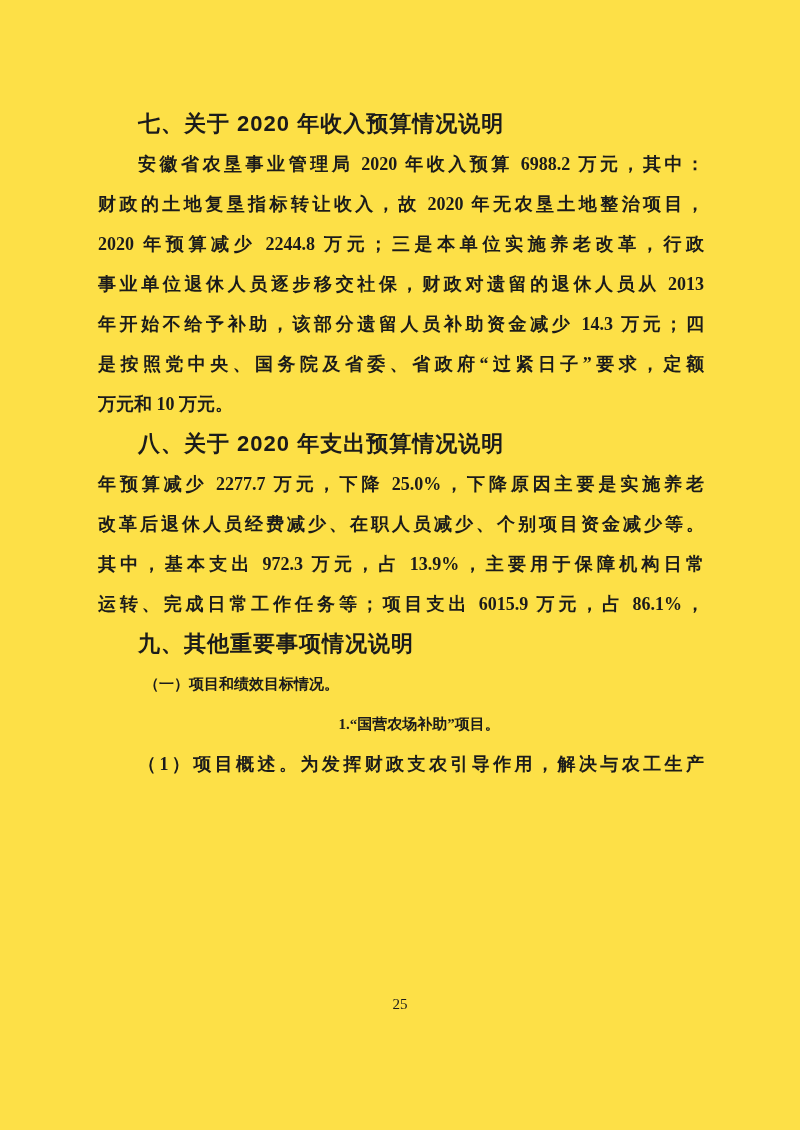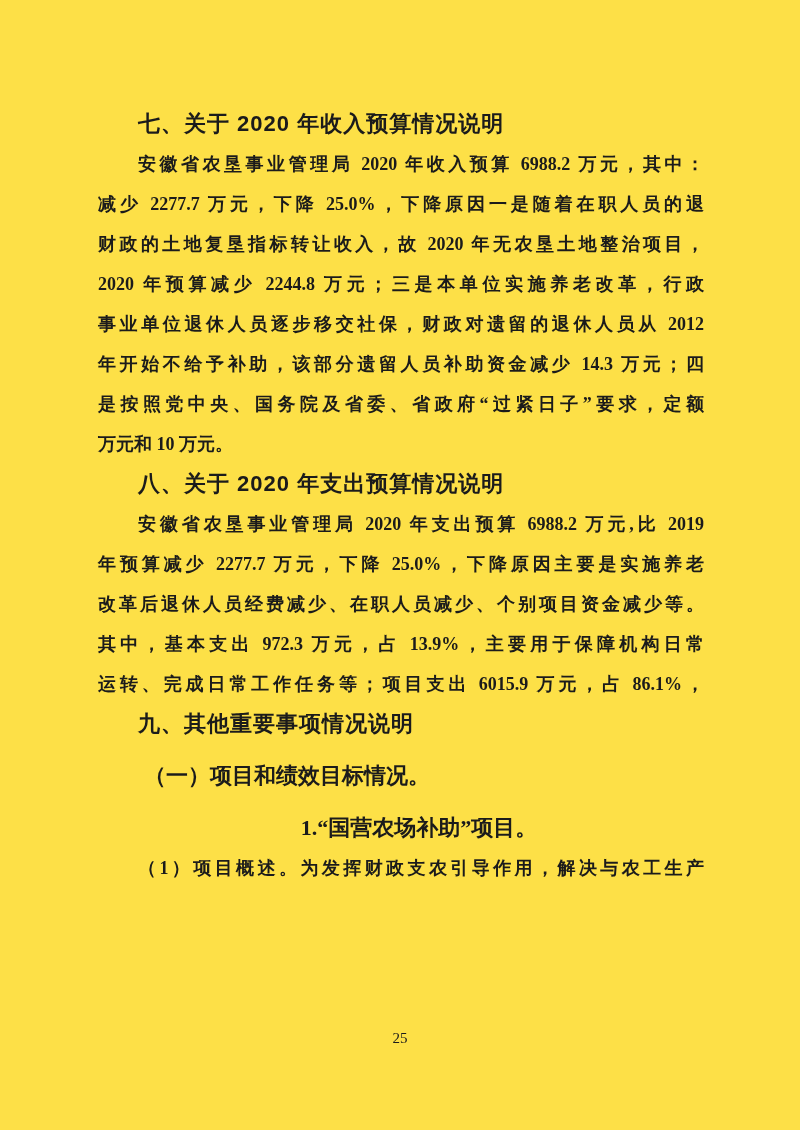--- a/index.html
+++ b/index.html
@@ -43,52 +43,49 @@
   .hd {
     font-family: "Liberation Sans", sans-serif;
     font-weight: 700;
     font-size: 22px;
     letter-spacing: 1px;
   }
   
   .hd2 {
     font-family: "Liberation Serif", serif;
     font-weight: 700;
-    font-size: 22px;
-    margin-top: 12px;
+    font-size: 15px;
   }
   .pagenum {
     position: absolute;
     left: 0;
-    top: 1030px;
+    top: 996px;
     width: 800px;
     text-align: center;
     font-family: "Liberation Serif", serif;
     font-size: 15px;
     color: #1b1b1b;
   }
 </style>
 </head>
 <body>
 
 <div class="page">
   <main class="textblock">
 
     <div class="line hd ind">七、关于 2020 年收入预算情况说明</div>
     <div class="line jf ind">安徽省农垦事业管理局 2020 年收入预算 6988.2 万元，其中：</div>
-    <div class="line jf">减少 2277.7 万元，下降 25.0%，下降原因一是随着在职人员的退</div>
     <div class="line jf">财政的土地复垦指标转让收入，故 2020 年无农垦土地整治项目，</div>
     <div class="line jf">2020 年预算减少 2244.8 万元；三是本单位实施养老改革，行政</div>
-    <div class="line jf">事业单位退休人员逐步移交社保，财政对遗留的退休人员从 2012</div>
+    <div class="line jf">事业单位退休人员逐步移交社保，财政对遗留的退休人员从 2013</div>
     <div class="line jf">年开始不给予补助，该部分遗留人员补助资金减少 14.3 万元；四</div>
     <div class="line jf">是按照党中央、国务院及省委、省政府“过紧日子”要求，定额</div>
     <div class="line">万元和 10 万元。</div>
 
     <div class="line hd ind">八、关于 2020 年支出预算情况说明</div>
-    <div class="line jf ind">安徽省农垦事业管理局 2020 年支出预算 6988.2 万元,比 2019</div>
     <div class="line jf">年预算减少 2277.7 万元，下降 25.0%，下降原因主要是实施养老</div>
     <div class="line jf">改革后退休人员经费减少、在职人员减少、个别项目资金减少等。</div>
     <div class="line jf">其中，基本支出 972.3 万元，占 13.9%，主要用于保障机构日常</div>
     <div class="line jf">运转、完成日常工作任务等；项目支出 6015.9 万元，占 86.1%，</div>
 
     <div class="line hd ind">九、其他重要事项情况说明</div>
     <div class="line hd2 ind2">（一）项目和绩效目标情况。</div>
     <div class="line hd2 ind3">1.“国营农场补助”项目。</div>
     <div class="line jf ind">（1）项目概述。为发挥财政支农引导作用，解决与农工生产</div>
 

